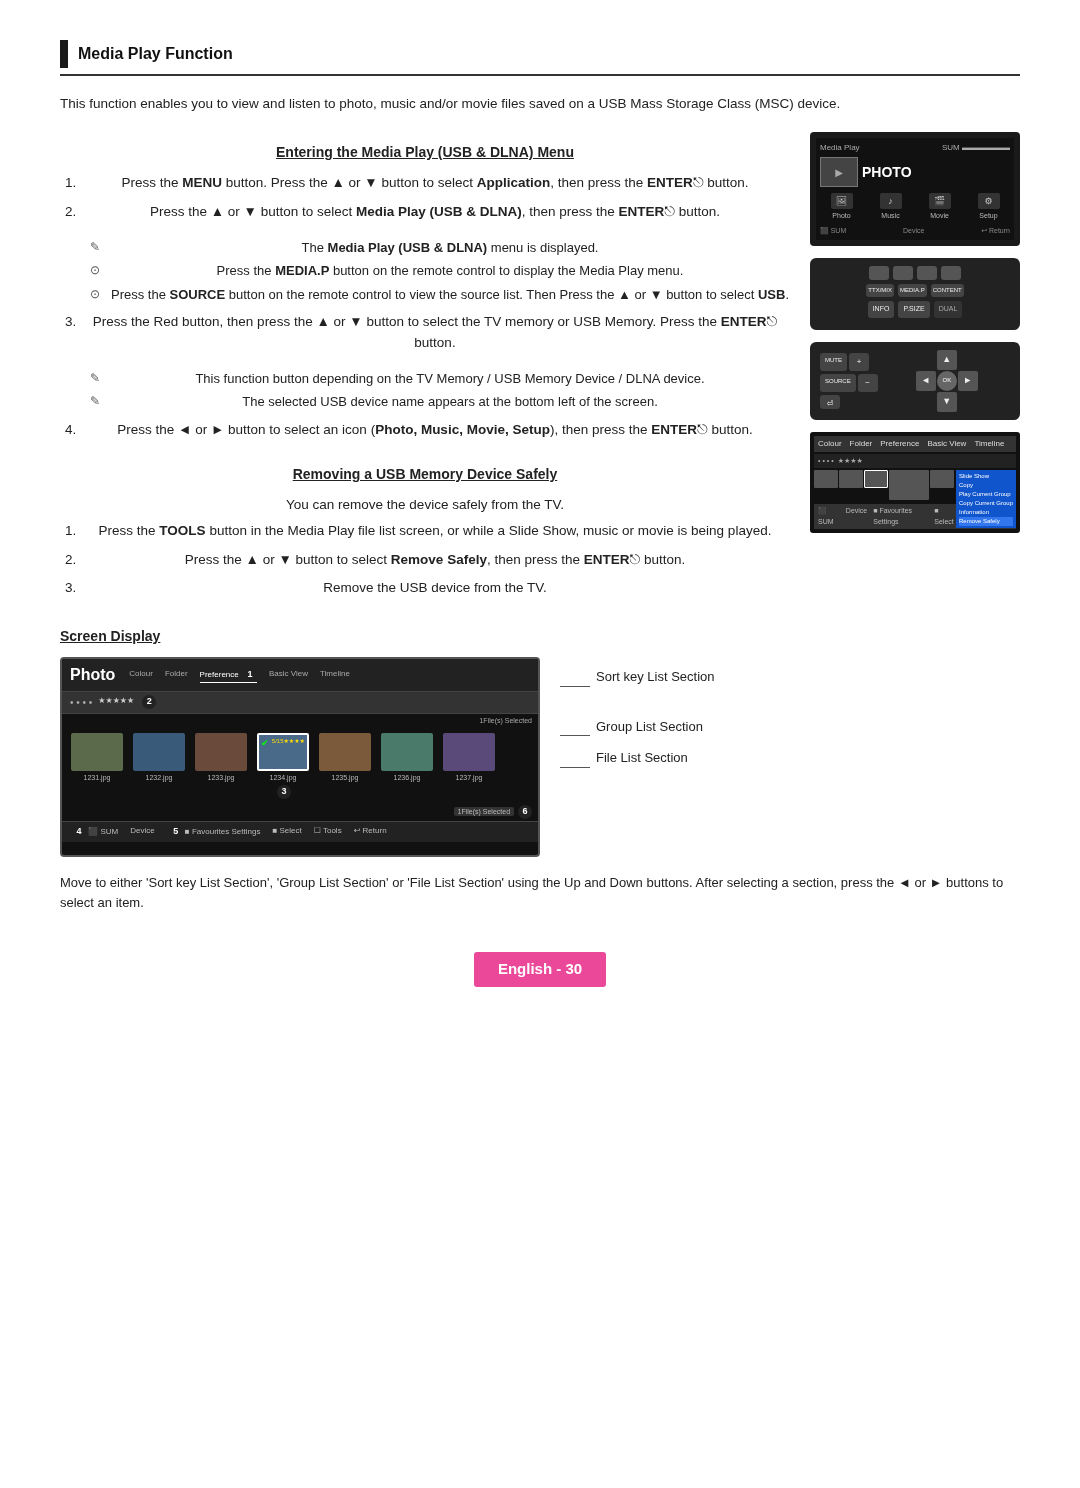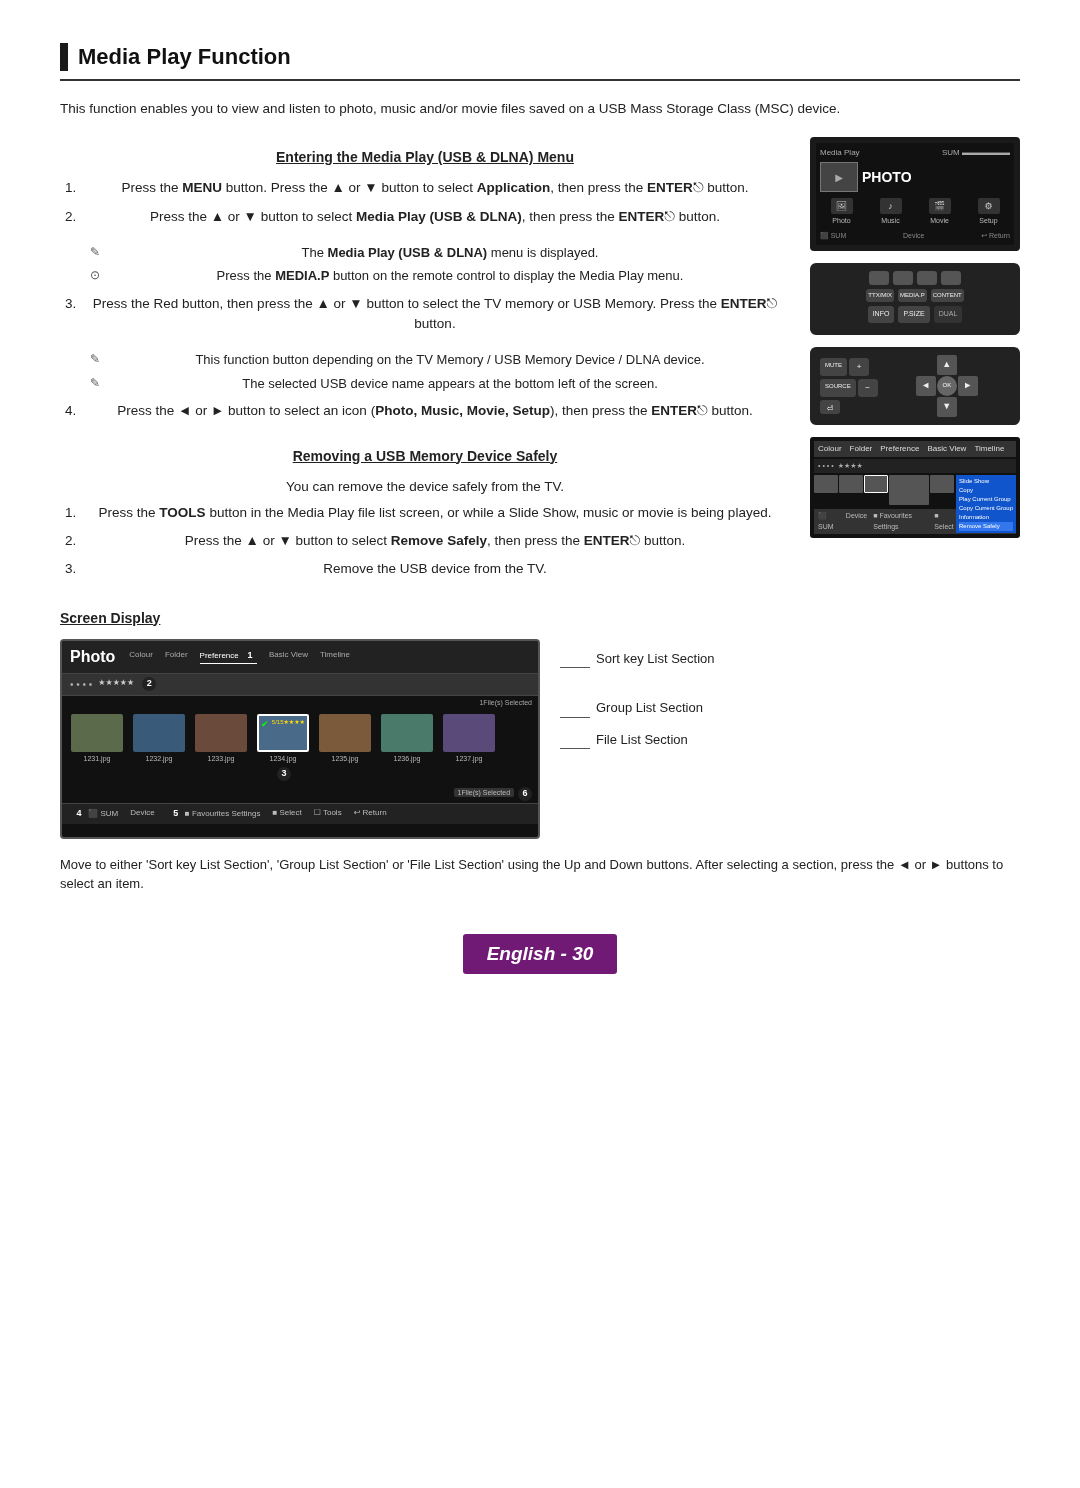--- a/index.html
+++ b/index.html
@@ -22,21 +22,21 @@
       padding-bottom: 6px;
     }
     .title-accent {
       width: 8px;
       height: 28px;
       background: #1a1a1a;
       margin-right: 10px;
       flex-shrink: 0;
     }
     .page-title {
-      font-size: 22px;
+      font-size: 16px;
       font-weight: bold;
       color: #111;
     }
 
     .intro-text {
       font-size: 13.5px;
       margin-bottom: 18px;
       color: #222;
     }
 
@@ -395,28 +395,27 @@
       font-size: 13px;
       margin-top: 16px;
       color: #222;
     }
 
     .page-footer {
       margin-top: 40px;
       text-align: center;
     }
     .page-footer-badge {
-      background: #701a75;
+      background: #ec4899;
       color: #fff;
       display: inline-block;
       padding: 6px 24px;
-      font-size: 19px;
+      font-size: 15px;
       font-weight: bold;
       border-radius: 3px;
-      font-style: italic;
     }
 
     .numbered-circle {
       display: inline-flex;
       align-items: center;
       justify-content: center;
       width: 14px;
       height: 14px;
       background: #222;
       color: #fff;
@@ -450,20 +449,21 @@
       <div class="section-heading">Entering the Media Play (USB &amp; DLNA) Menu</div>
       <ol>
         <li>
           Press the <strong>MENU</strong> button. Press the ▲ or ▼ button to select <strong>Application</strong>, then press the <strong>ENTER</strong>⎋ button.
         </li>
         <li>
           Press the ▲ or ▼ button to select <strong>Media Play (USB &amp; DLNA)</strong>, then press the <strong>ENTER</strong>⎋ button.
           <ul class="note-list">
             <li>The <strong>Media Play (USB &amp; DLNA)</strong> menu is displayed.</li>
             <li class="remote-icon">Press the <strong>MEDIA.P</strong> button on the remote control to display the Media Play menu.</li>
+            <li class="remote-icon">Press the <strong>SOURCE</strong> button on the remote control to view the source list. Then Press the ▲ or ▼ button to select <strong>USB</strong>.</li>
           </ul>
         </li>
         <li>
           Press the Red button, then press the ▲ or ▼ button to select the TV memory or USB Memory. Press the <strong>ENTER</strong>⎋ button.
           <ul class="note-list">
             <li>This function button depending on the TV Memory / USB Memory Device / DLNA device.</li>
             <li>The selected USB device name appears at the bottom left of the screen.</li>
           </ul>
         </li>
         <li>

